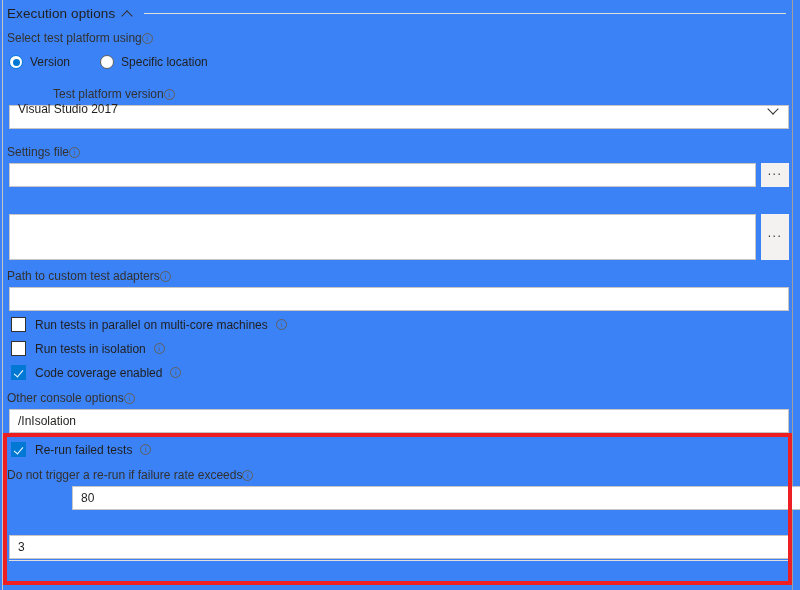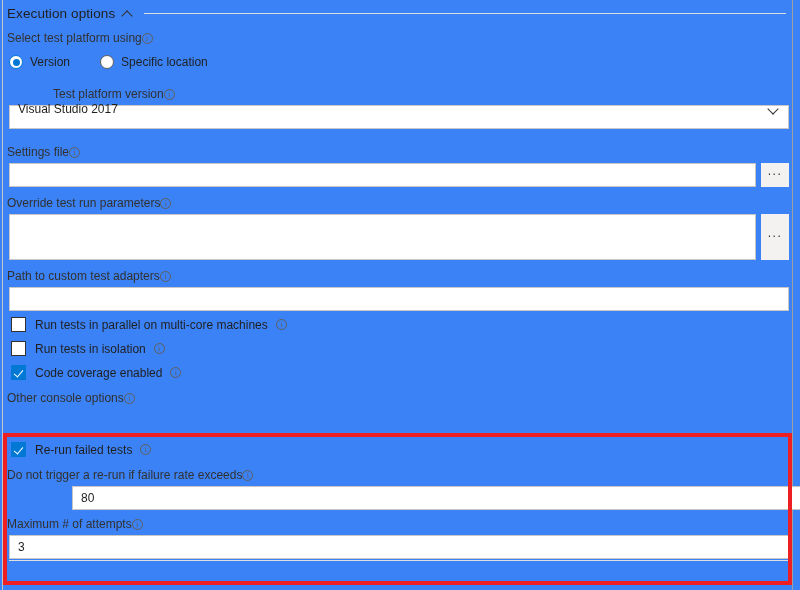--- a/index.html
+++ b/index.html
@@ -342,24 +342,20 @@
       <span>Settings file</span>
       <span class="info-icon"></span>
     </div>
     <div class="abs input-row" style="left:6px; top:163px; width:780px;">
       <div class="text-input"></div>
       <div class="browse-btn">
           <span>...</span>
         </div>
     </div>
 
-    <div class="abs field-label" style="left:4px; top:196px;">
-      <span>Override test run parameters</span>
-      <span class="info-icon"></span>
-    </div>
     <div class="abs input-row" style="left:6px; top:214px; width:780px; height:46px;">
       <div class="text-input tall"></div>
       <div class="browse-btn" style="height:46px;">
           <span>...</span>
         </div>
     </div>
 
     <div class="abs field-label" style="left:4px; top:269px;">
       <span>Path to custom test adapters</span>
       <span class="info-icon"></span>
@@ -387,39 +383,36 @@
       <span class="check-label">
         <span>Code coverage enabled</span>
         <span class="info-icon"></span>
       </span>
     </div>
 
     <div class="abs field-label" style="left:4px; top:391px;">
       <span>Other console options</span>
       <span class="info-icon"></span>
     </div>
+    <div class="abs text-input" style="left:6px; top:409px; width:780px;">/InIsolation</div>
 
     <div class="abs check-row" style="left:8px; top:439px;">
       <span class="check-box checked"></span>
       <span class="check-label">
         <span>Re-run failed tests</span>
         <span class="info-icon"></span>
       </span>
     </div>
 
     <div class="abs field-label" style="left:4px; top:468px;">
       <span>Do not trigger a re-run if failure rate exceeds</span>
       <span class="info-icon"></span>
     </div>
     <div class="abs text-input" style="left:22px; top:486px; width:780px;margin-left:47px;">80</div>
 
-    <div class="abs field-label" style="left:4px; top:517px;">
-      <span>Maximum # of attempts</span>
-      <span class="info-icon"></span>
-    </div>
     <div class="abs text-input" style="left:6px; top:535px; width:780px;">3</div>
 
     <div class="abs" style="left:6px; top:560px; width:780px; height:1px; background:#e1dfdd;"></div>
 
   </div>
 
   <div class="highlight-box"></div>
 
 </div>
 

